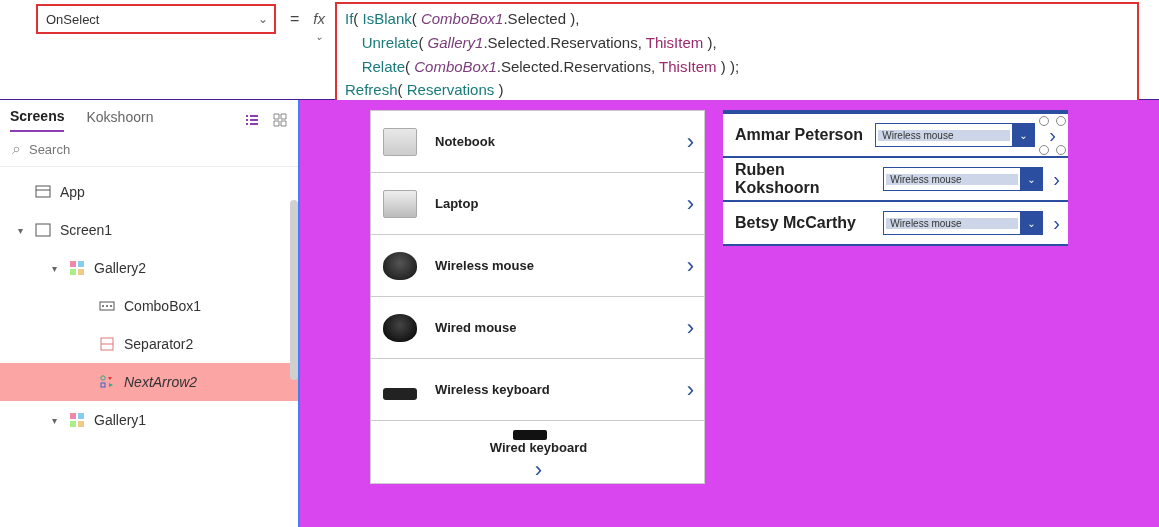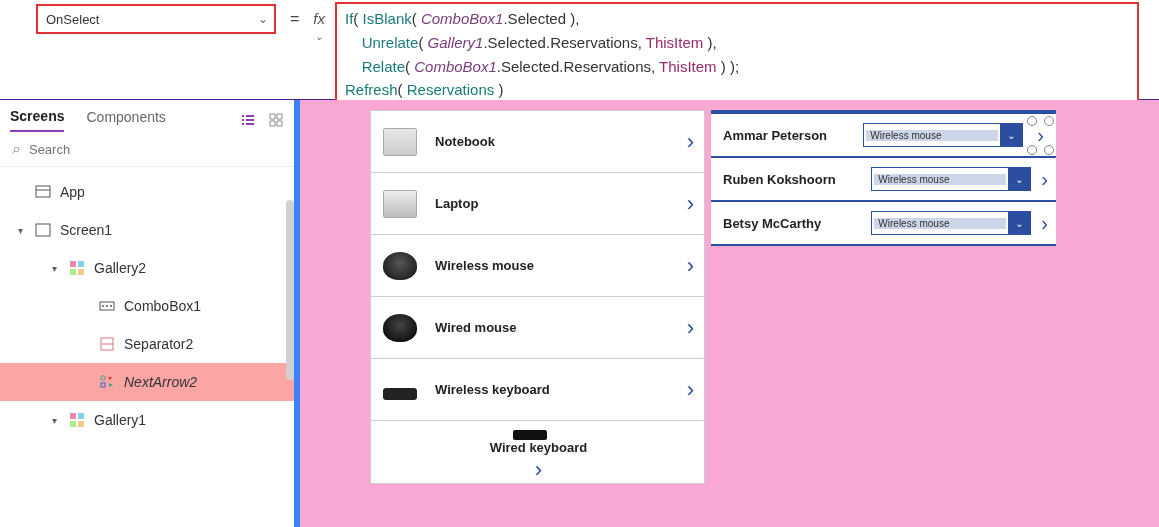--- a/index.html
+++ b/index.html
@@ -21,55 +21,55 @@
     line-height: 1.45; white-space: pre; color: #333; overflow: hidden;
   }
   .kw { color: #1a7a7a; }     
   .id { color: #7a3e7a; font-style: italic; }
   .this { color: #9a2a6a; }
 
   
   .main { display: flex; height: calc(100% - 100px); }
 
   
-  .left { width: 300px; background: #fff; border-right: 6px solid #3b82f6; position: relative; }
+  .left { width: 300px; background: #fff; border-right: 2px solid #3b82f6; position: relative; }
   .tabs { display: flex; align-items: center; padding: 8px 10px 0 10px; gap: 22px; }
   .tab-screens { color: #222; font-weight: 600; border-bottom: 2px solid #8f3db5; padding-bottom: 6px; font-size: 14px; }
   .tab-components { color: #666; font-size: 14px; padding-bottom: 6px; }
   .tree-tools { margin-left: auto; display: flex; gap: 12px; color: #666; }
   .tree-tools svg, .tree-tools .sq { width: 16px; height: 16px; }
   .searchrow { display: flex; align-items: center; padding: 8px 12px; color: #888; border-bottom: 1px solid #eee; gap: 8px; }
   .searchrow input { border: none; outline: none; flex: 1; font-size: 13px; color: #6d28d9; }
   .tree { padding: 6px 0; font-size: 14px; color: #333; overflow-y: auto; height: calc(100% - 80px); }
   .node { display: flex; align-items: center; height: 38px; padding-right: 1px; cursor: default; }
   .node.sel { background: #fca5a5; font-style: italic; }
   .ind0 { padding-left: 18px; } .ind1 { padding-left: 18px; } .ind2 { padding-left: 52px; }
   .ind3 { padding-left: 82px; }
   .caret { width: 14px; color: #666; font-size: 10px; }
   .ticon { width: 22px; display: flex; justify-content: center; margin-right: 6px; color: #555; }
   .scrollthumb { position: absolute; right: 0; top: 100px; width: 8px; height: 180px; background: #d0d0d0; border-radius: 4px; }
 
   
   svg { display: block; }
 
   
-  .canvas { flex: 1; background: #f9a8d4; position: relative; padding: 10px 0 0 70px; display: flex; gap: 6px; align-items: flex-start; }
+  .canvas { flex: 1; background: #d946ef; position: relative; padding: 10px 0 0 70px; display: flex; gap: 18px; align-items: flex-start; }
 
   .gallery1 { width: 335px; background: #fff; border: 1px solid #ccc; }
   .g1row { display: flex; align-items: center; height: 62px; border-bottom: 1px solid #ccc; padding: 0 10px 0 12px; }
   .g1row:last-child { border-bottom: none; flex-direction: column; }
   .g1img { width: 34px; height: 28px; margin-right: 18px; background: #ddd; border-radius: 2px; }
   .g1label { flex: 1; font-weight: 700; font-size: 13px; color: #222; }
   .g1arrow { color: #2b4ea1; font-size: 22px; font-weight: 300; }
 
   .gallery2wrap { width: 345px; }
   .g2header { height: 4px; background: #2b4ea1; }
   .g2body { background: #fff; }
   .g2row { display: flex; align-items: center; height: 44px; border-bottom: 2px solid #2b4ea1; padding: 0 8px 0 12px; gap: 10px; }
-  .g2name { flex: 1; font-weight: 700; font-size: 13px; color: #222; }
+  .g2name { flex: 1; font-weight: 700; font-size: 16px; color: #222; }
   .combo {
     width: 160px; height: 24px; border: 1px solid #2b4ea1; display: flex; align-items: center;
     font-size: 10px; color: #333; background: #fff;
   }
   .combo .val { flex: 1; padding: 0 4px; background: #cdd6e8; margin: 2px; }
   .combo .cbtn { width: 22px; height: 100%; background: #2b4ea1; color: #fff; display: flex; align-items: center; justify-content: center; font-size: 10px; }
   .g2arrow { color: #2b4ea1; font-size: 20px; }
 
   
   .selwrap { position: relative; }
@@ -102,21 +102,21 @@
     </span><span class="kw">Unrelate</span><span>( </span><span class="id">Gallery1</span><span>.Selected.Reservations, </span><span class="this">ThisItem</span><span> ),
     </span><span class="kw">Relate</span><span>( </span><span class="id">ComboBox1</span><span>.Selected.Reservations, </span><span class="this">ThisItem</span><span> ) );
 </span><span class="kw">Refresh</span><span>( </span><span class="kw">Reservations</span><span> )</span></div>
 </div>
 
 <div class="main">
 
   <div class="left">
     <div class="tabs">
       <div class="tab-screens">Screens</div>
-      <div class="tab-components">Components</div>
+      <div class="tab-components">Kokshoorn</div>
       <div class="tree-tools">
         <span>
           <svg viewBox="0 0 16 16" width="16" height="16">
               <path d="M2 3h2v2H2zM6 3h8v2H6zM2 7h2v2H2zM6 7h8v2H6zM2 11h2v2H2zM6 11h8v2H6z" fill="#8f3db5"></path>
             </svg>
         </span>
         <span>
           <svg viewBox="0 0 16 16" width="16" height="16">
               <path d="M2 2h5v5H2zM9 2h5v5H9zM2 9h5v5H2zM9 9h5v5H9z" fill="none" stroke="#888"></path>
             </svg>

